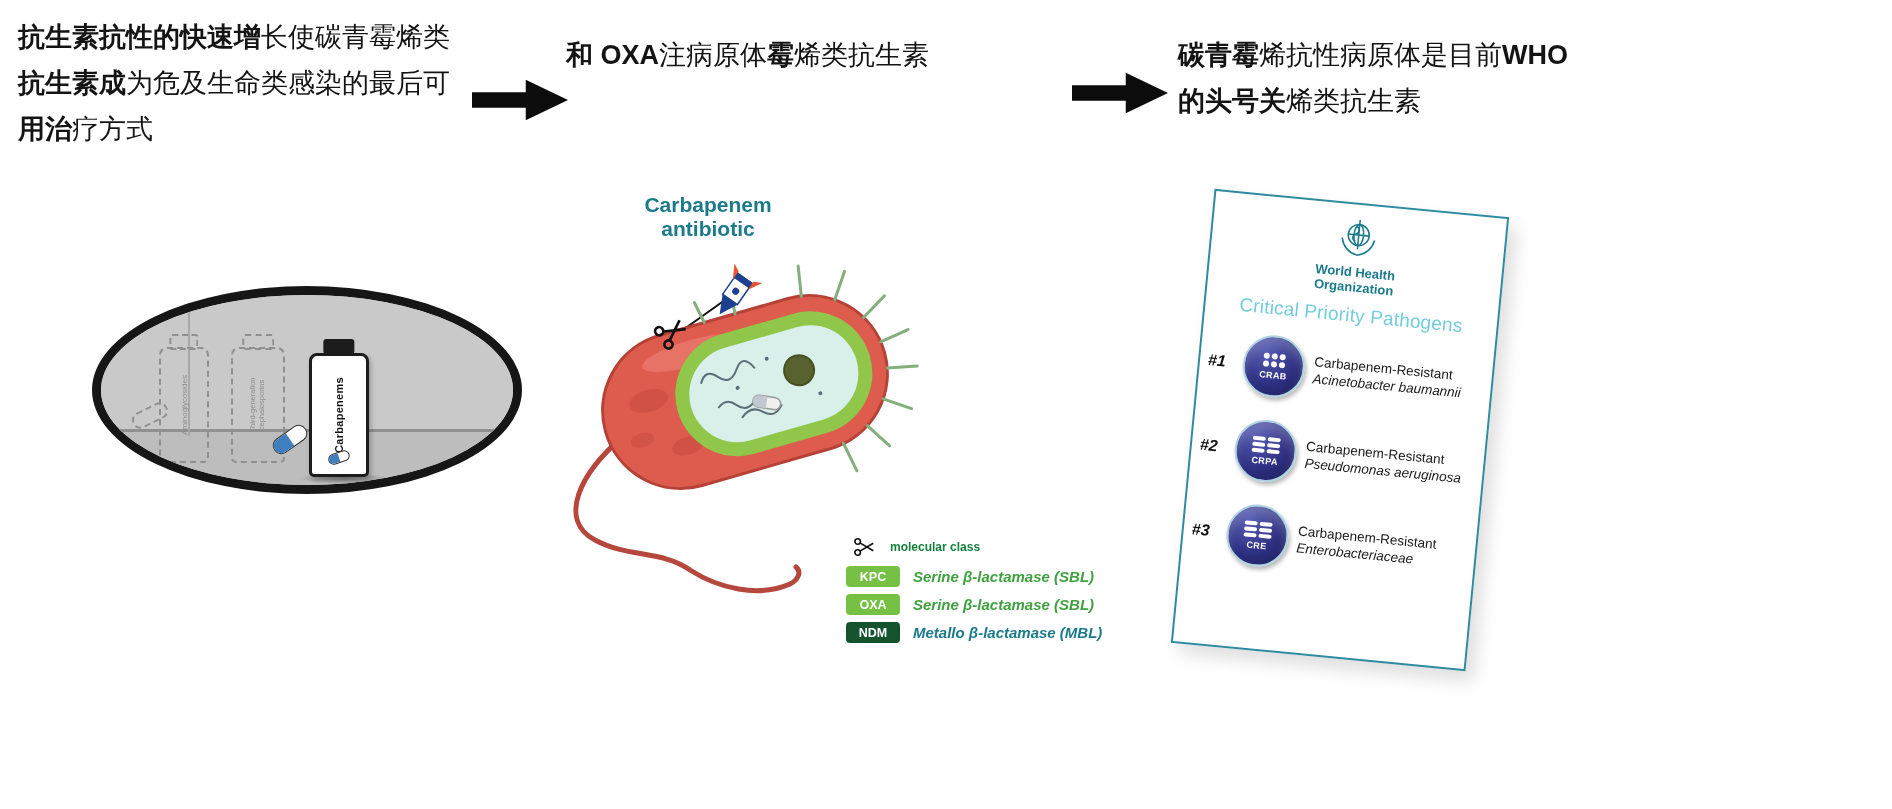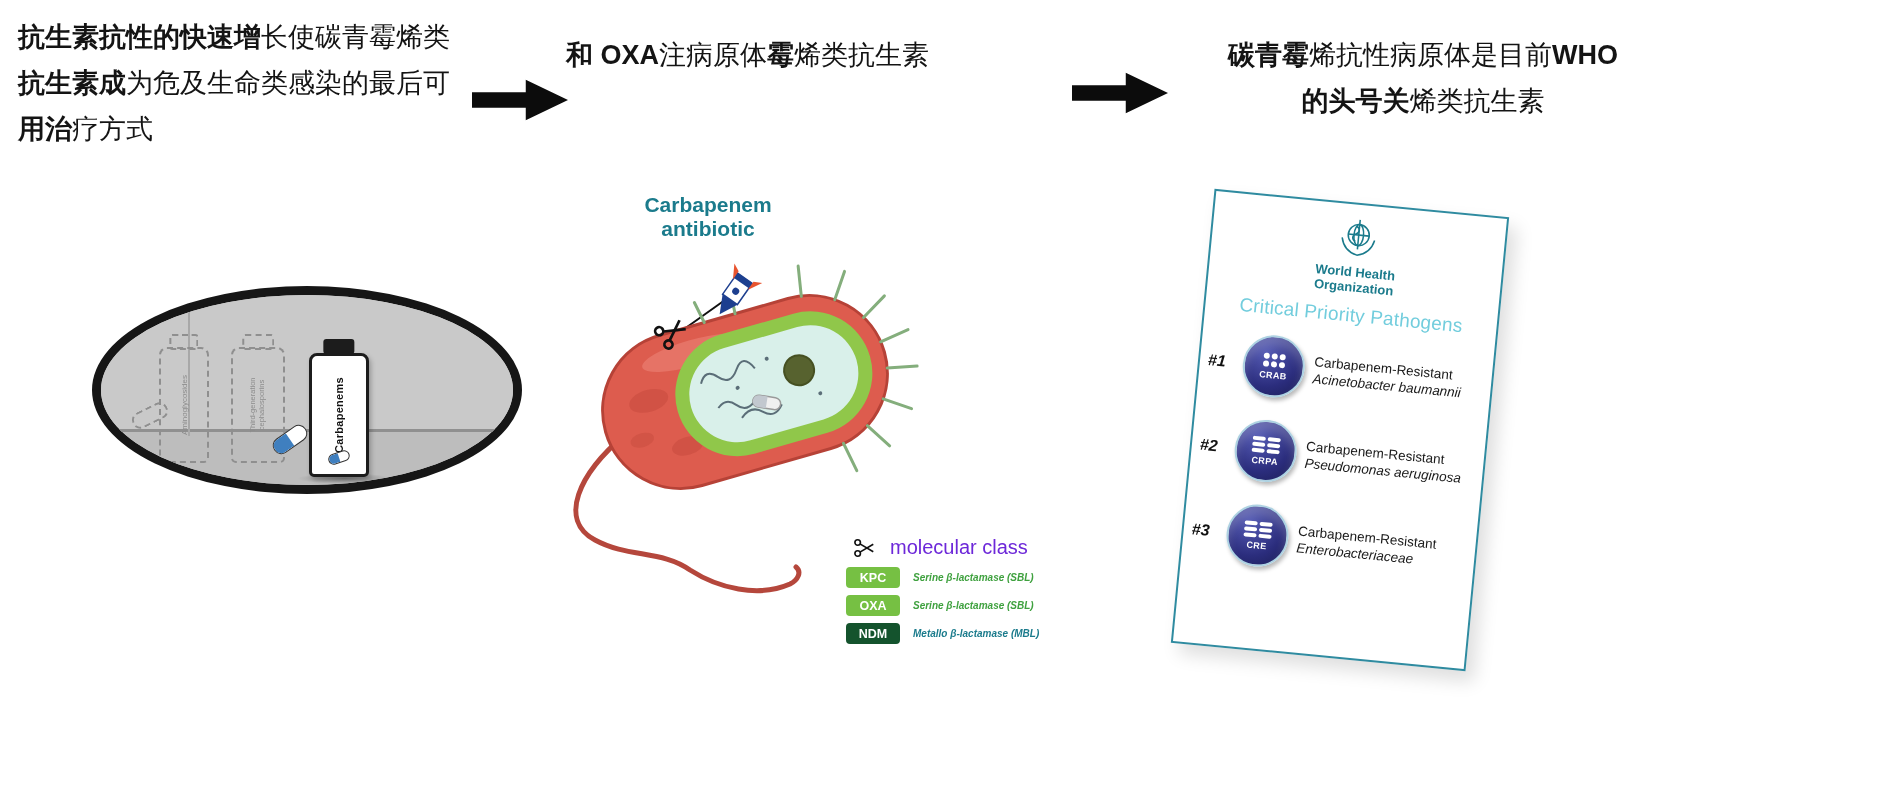--- a/index.html
+++ b/index.html
@@ -5,21 +5,21 @@
   html,body{margin:0;padding:0;background:#fff;}
   .canvas{position:relative;width:1892px;height:809px;background:#ffffff;overflow:hidden;
           font-family:"Liberation Sans","DejaVu Sans",sans-serif;color:#111;}
 
   
   .step-text{position:absolute;font-size:27px;line-height:46px;color:#141414;font-weight:400;}
   .step-text .t-line{white-space:nowrap;}
   .step-text .b{font-weight:700;}
   #step1{left:18px;top:14px;width:460px;}
   #step2{left:566px;top:32px;width:505px;}
-  #step3{left:1178px;top:32px;width:490px;text-align:center;}
+  #step3{left:1178px;top:32px;width:490px;}
 
   
   .flow-arrow{position:absolute;width:96px;height:46px;background:#0c0c0c;
     clip-path:polygon(0% 33%,56% 33%,56% 6%,100% 50%,56% 94%,56% 67%,0% 67%);}
   #arrow1{left:472px;top:77px;}
   #arrow2{left:1072px;top:70px;}
 
   
   .cabinet{position:absolute;left:92px;top:286px;width:430px;height:208px;}
   .cab-ellipse{position:absolute;inset:0;border-radius:50%;border:9px solid #161616;
@@ -44,25 +44,25 @@
   .vial-shadow{position:absolute;background:radial-gradient(ellipse,rgba(0,0,0,.30),rgba(0,0,0,0) 70%);
     border-radius:50%;}
 
   
   .bacterium-svg{position:absolute;left:540px;top:182px;width:570px;height:470px;}
   .svg-label{font:700 21px "Liberation Sans","DejaVu Sans",sans-serif;fill:#1b7b8c;}
 
   
   .legend{position:absolute;left:846px;top:536px;width:260px;}
   .legend-header{display:flex;align-items:center;gap:14px;margin:0 0 8px 8px;}
-  .legend-title{font-size:20px;font-weight:400;color:#6d28d9;}
+  .legend-title{font-size:12px;font-weight:700;color:#15803d;}
   .legend-row{display:flex;align-items:center;gap:13px;margin-bottom:7px;text-align:right;}
   .legend-badge{width:54px;height:21px;border-radius:4px;color:#fff;font-weight:700;font-size:12.5px;
     display:flex;align-items:center;justify-content:center;flex:0 0 auto;}
-  .legend-text{font-size:10px;font-style:italic;font-weight:600;white-space:nowrap;}
+  .legend-text{font-size:15px;font-style:italic;font-weight:600;white-space:nowrap;}
 
   
   .who-card{position:absolute;left:1192px;top:202px;width:292px;height:452px;background:#fff;
     border:2px solid #2f8ba0;transform:rotate(5.5deg);transform-origin:50% 50%;
     box-shadow:9px 10px 18px rgba(0,0,0,.13);}
   .who-logo{display:block;margin:12px auto 0 auto;}
   .who-org{text-align:center;color:#1b7b8c;font-weight:700;font-size:13px;line-height:15px;margin-top:2px;}
   .who-title{text-align:center;color:#72cddd;font-size:19px;margin-top:10px;letter-spacing:.2px;}
   .who-entries{margin-top:16px;}
   .who-entry{display:flex;align-items:center;gap:9px;margin:0 8px 23px 8px;}

